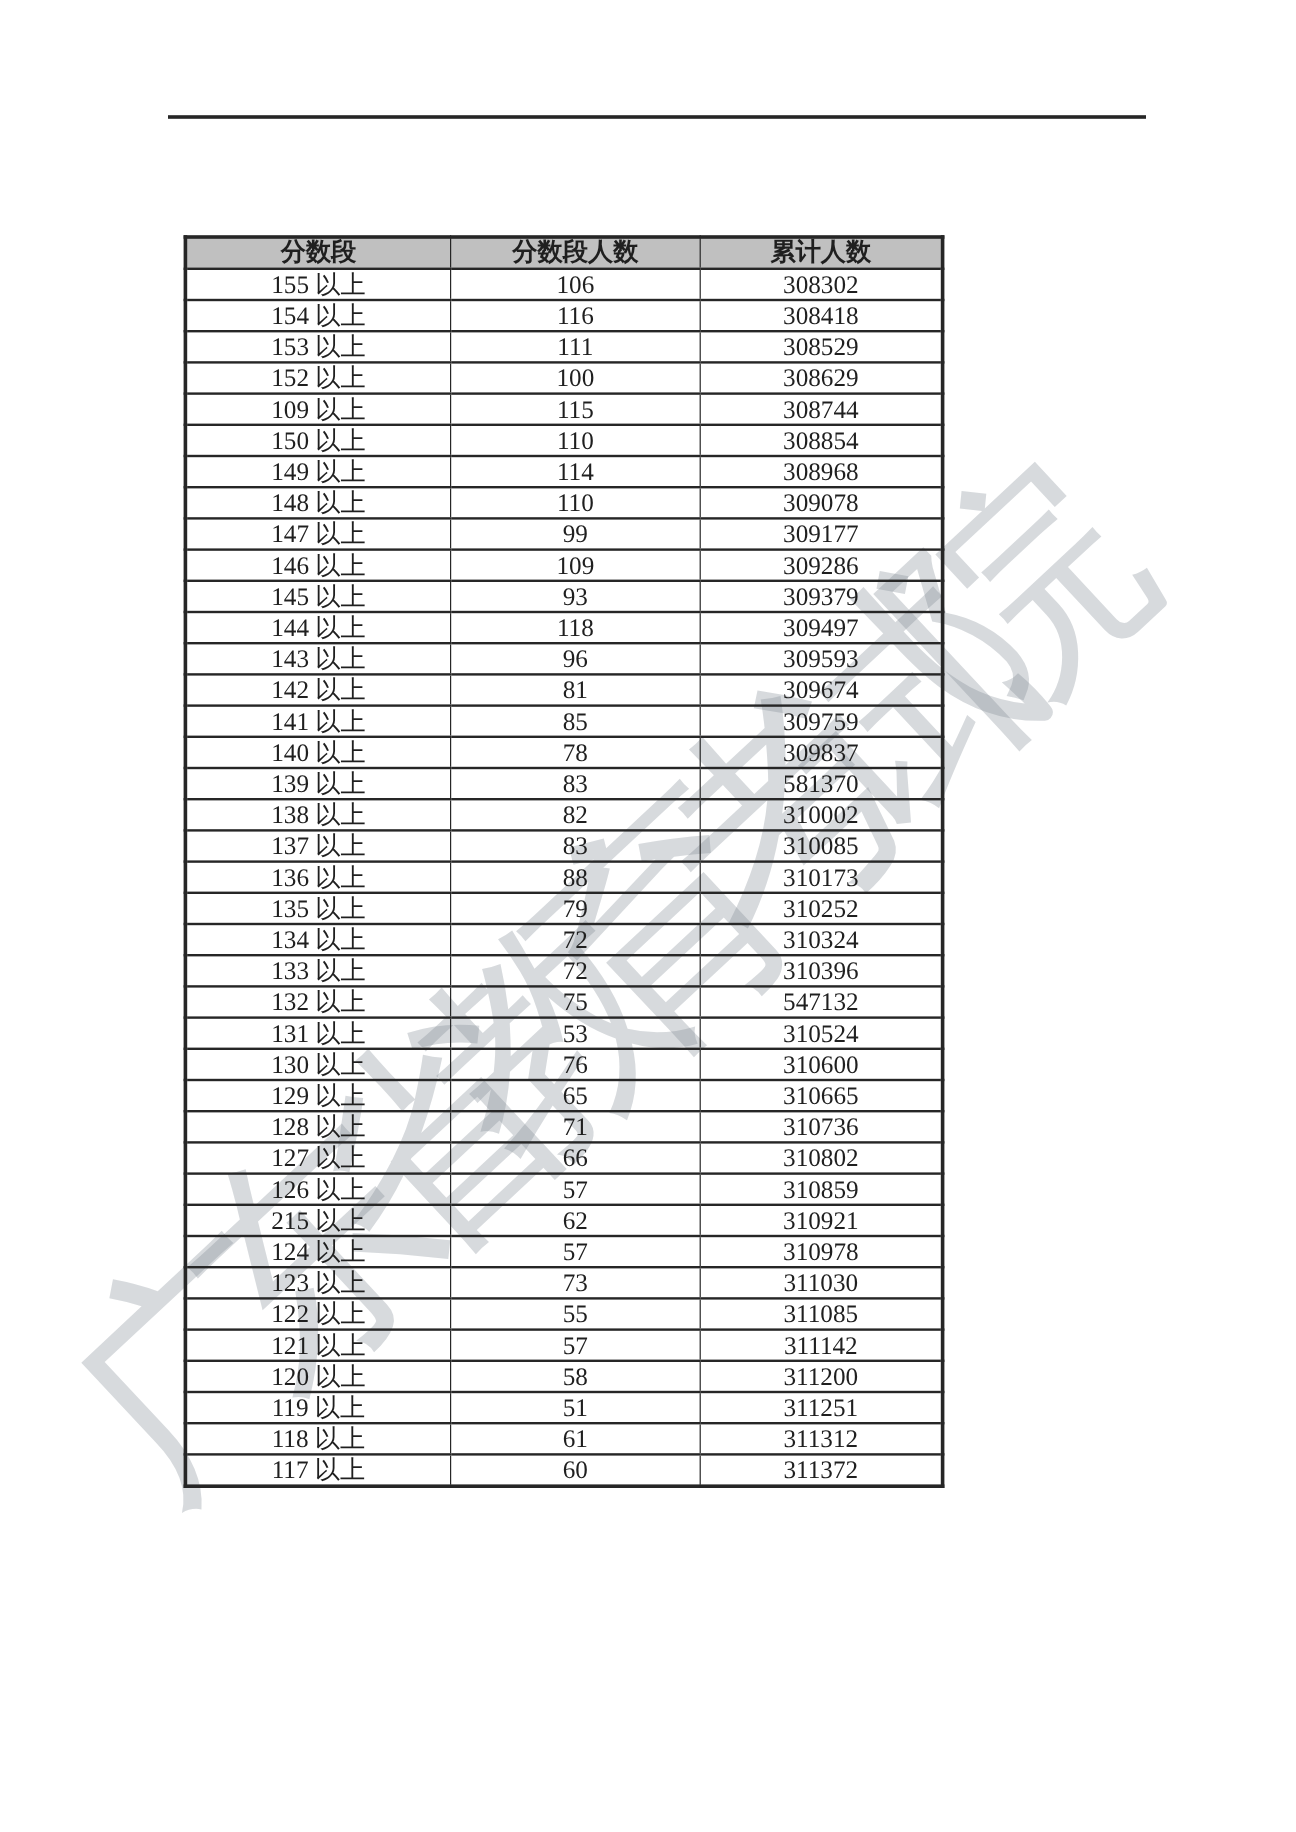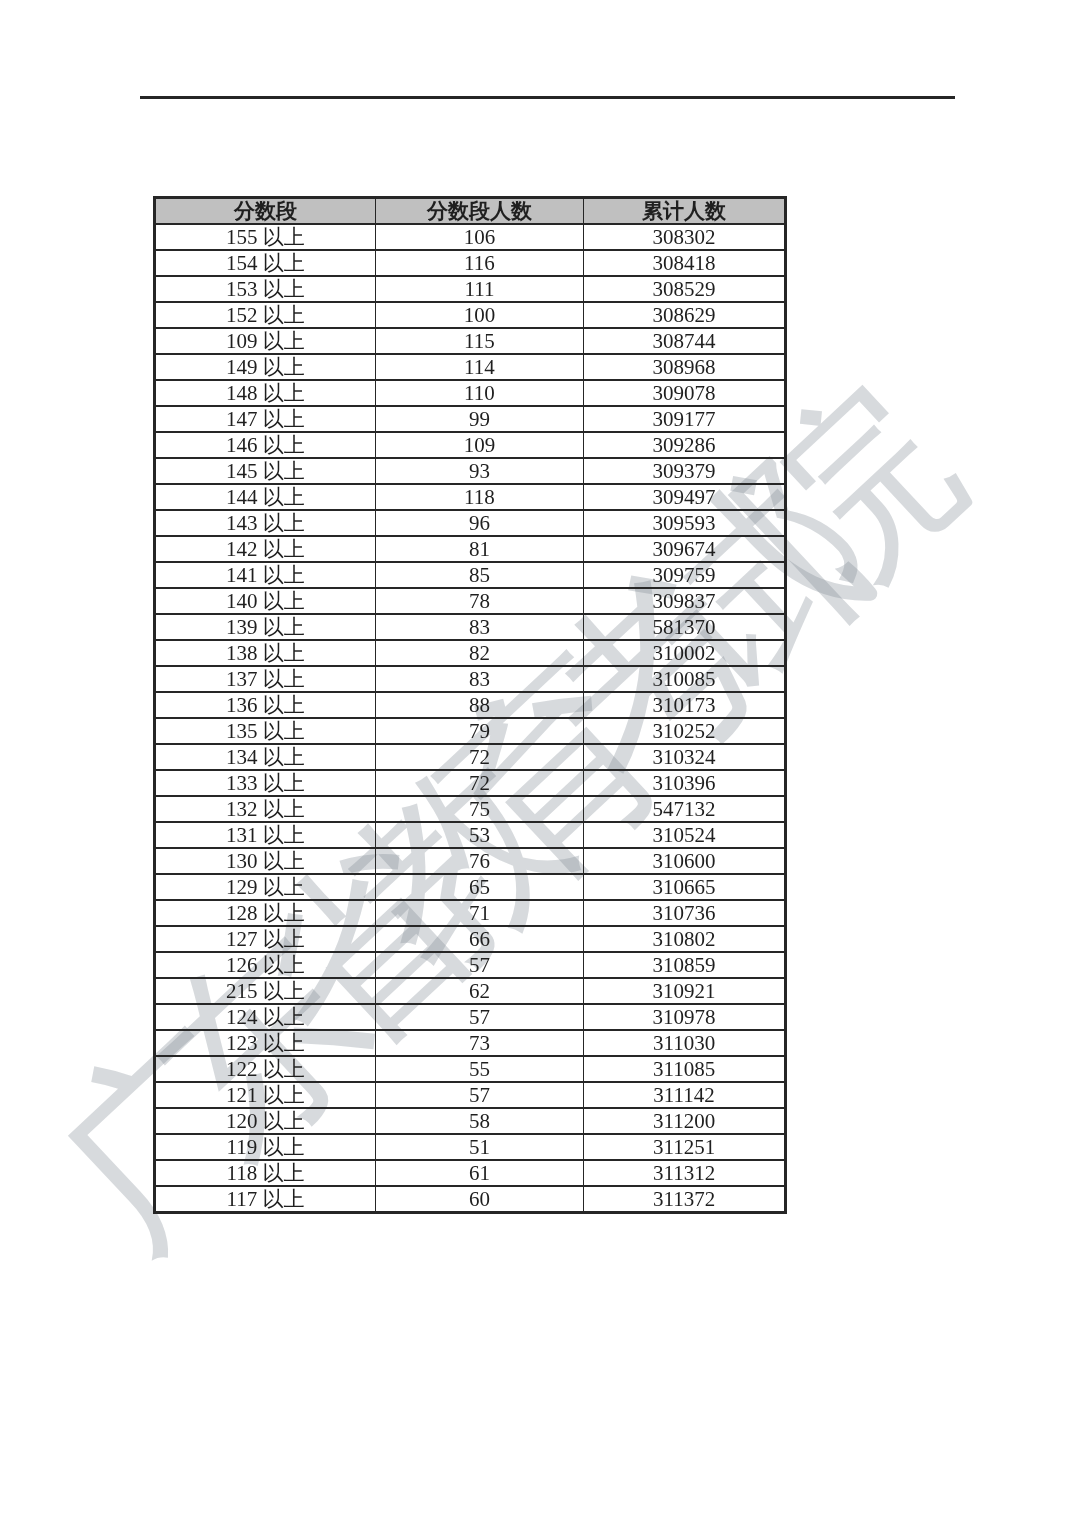--- a/index.html
+++ b/index.html
@@ -108,20 +108,25 @@
           <td>152 以上</td>
           <td>100</td>
           <td>308629</td>
         </tr>
         <tr>
           <td>109 以上</td>
           <td>115</td>
           <td>308744</td>
         </tr>
         <tr>
+          <td>150 以上</td>
+          <td>110</td>
+          <td>308854</td>
+        </tr>
+        <tr>
           <td>149 以上</td>
           <td>114</td>
           <td>308968</td>
         </tr>
         <tr>
           <td>148 以上</td>
           <td>110</td>
           <td>309078</td>
         </tr>
         <tr>

